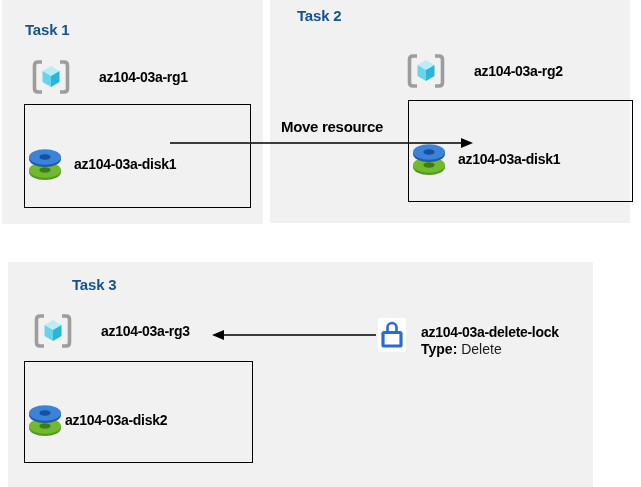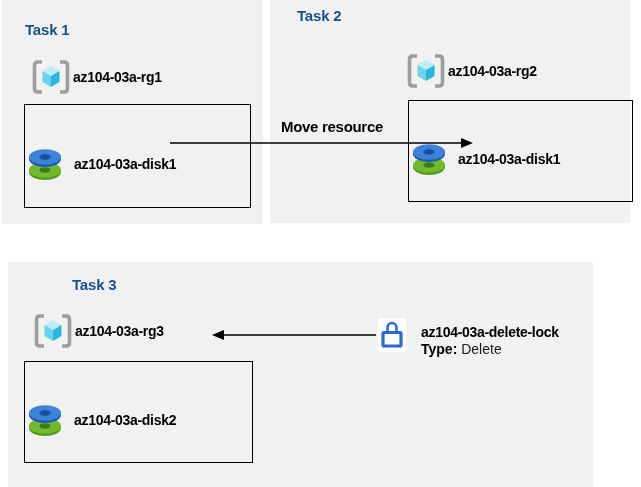--- a/index.html
+++ b/index.html
@@ -13,36 +13,36 @@
   #task3-panel { left:8px;   top:262px; width:585px; height:225px; }
 
   .task-title {
     position:absolute; font-size:15px; font-weight:bold; color:#175290;
     letter-spacing:-0.2px; white-space:nowrap;
   }
   #task1-title { left:23px; top:21px; }
   #task2-title { left:27px; top:7px; }
   #task3-title { left:27px; top:14px;margin-left:37px; }
 
-  .rg-row { position:absolute; display:flex; align-items:center; gap:2px; }
+  .rg-row { position:absolute; display:flex; align-items:center; gap:28px; }
   #task1-rg { left:29px;  top:59px; }
   #task2-rg { left:136px; top:53px; }
   #task3-rg { left:25px;  top:51px; }
 
   .rg-label, .res-label, .move-label, .lock-name {
     font-size:14px; font-weight:bold; color:#000; letter-spacing:-0.3px;
     white-space:nowrap;
   }
   .res-box {
     position:absolute; border:1.5px solid #000; box-sizing:border-box;
     display:flex; flex-direction:row; align-items:center;
   }
   #task1-box { left:22px;  top:104px; width:227px; height:104px; padding-top:15px; gap:9px; }
   #task2-box { left:138px; top:100px; width:225px; height:102px; padding-top:16px; gap:9px; }
-  #task3-box { left:16px;  top:99px;  width:229px; height:102px; padding-top:16px; gap:9px; }
+  #task3-box { left:16px;  top:99px;  width:229px; height:102px; padding-top:16px; }
 
   .move-label { position:absolute; left:281px; top:118px; font-size:15px; }
 
   #lock-tile {
     position:absolute; left:370px; top:56px; width:28px; height:34px;
     background:#ffffff; display:flex; align-items:center; justify-content:center;
   }
   #lock-text { position:absolute; left:387px; top:62px; line-height:17px;margin-left:26px; }
   .lock-type { font-size:14px; color:#1a1a1a; white-space:nowrap; }
   .lock-type .b { font-weight:bold; color:#000; }

